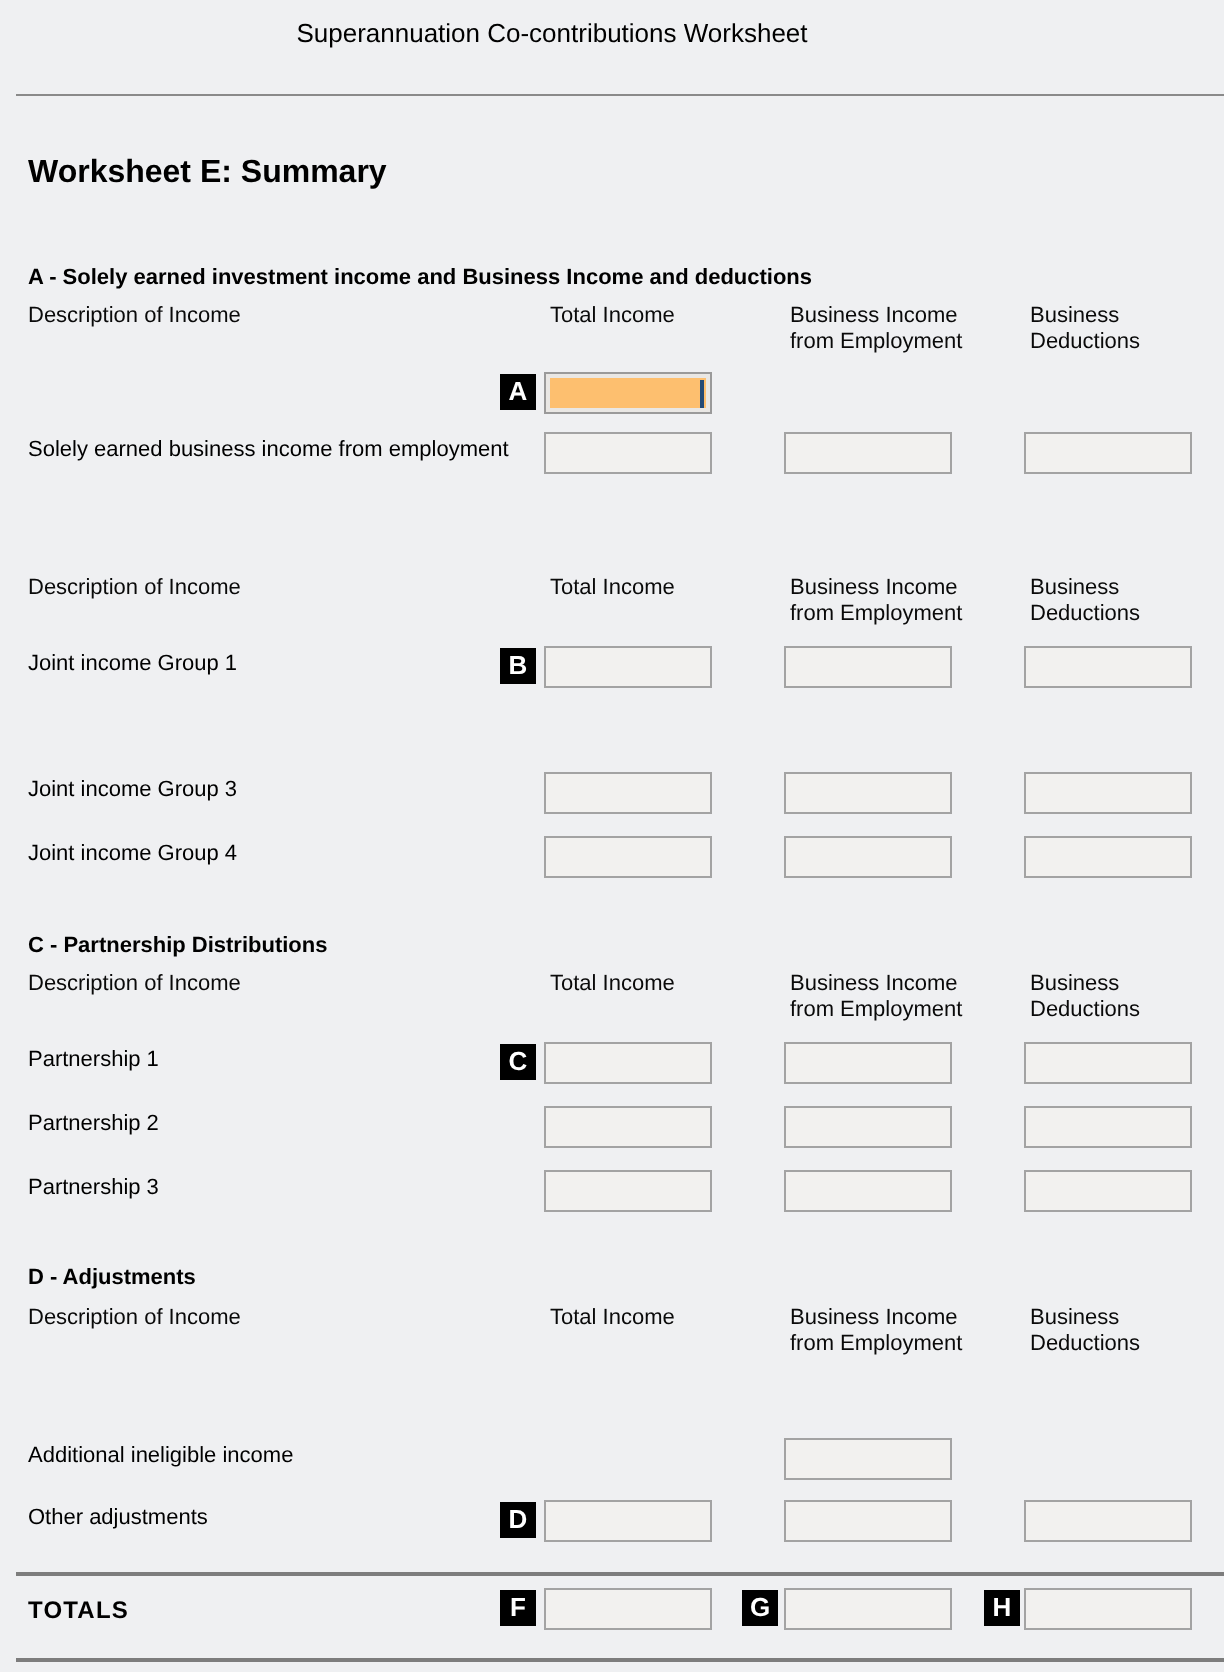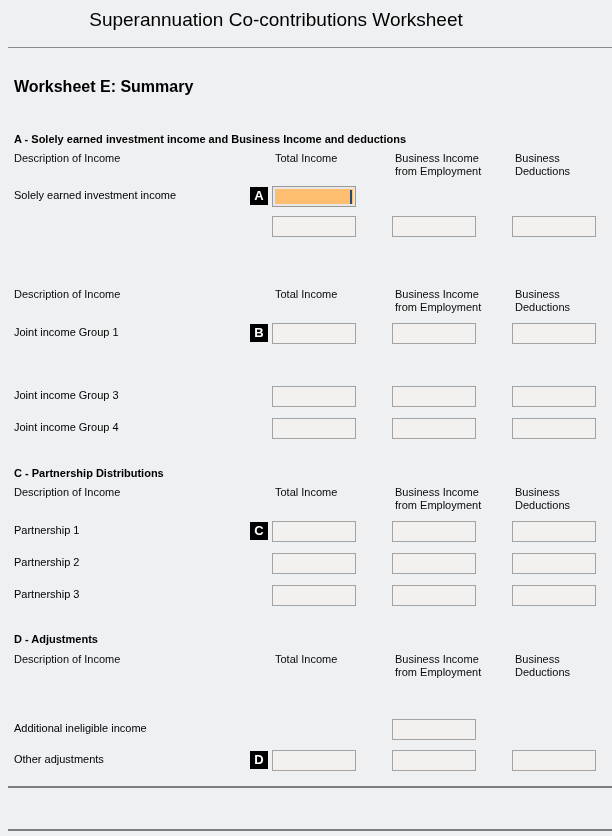--- a/index.html
+++ b/index.html
@@ -3,21 +3,21 @@
 <meta charset="utf-8">
 <style>
   html,body { margin:0; padding:0; }
   .page {
     position:relative; width:612px; height:836px;
     background:#eff0f2; overflow:hidden;
     font-family:"Liberation Sans", sans-serif; color:#000;
   }
   .title {
     position:absolute; top:9px; left:0; width:552px;
-    text-align:center; font-size:19px; font-weight:normal;
+    text-align:center; font-size:13px; font-weight:normal;
   }
   .rule { position:absolute; left:8px; right:0; height:1px; background:#8a8a8a; }
   .rule-top    { top:47px;  }
   .rule-totals { top:786px; height:2px; background:#7d7d7d; }
   .rule-bottom { top:829px; height:2px; background:#7d7d7d; }
   .ws-heading { position:absolute; left:14px; top:78px; font-size:16px; font-weight:bold; }
   .sec-heading { position:absolute; left:14px; font-size:11px; font-weight:bold; white-space:nowrap; }
   .col-headers { position:absolute; left:0; width:612px; font-size:11px; line-height:13px; color:#0a0a0a; }
   .ch { position:absolute; top:0; }
   .ch-desc { left:14px; }
@@ -57,28 +57,28 @@
 
   <div class="sec-heading" style="top:133px">A - Solely earned investment income and Business Income and deductions</div>
   <div class="col-headers" style="top:152px">
     <span class="ch ch-desc">Description of Income</span>
     <span class="ch c1h">Total Income</span>
     <span class="ch c2h">Business Income from Employment</span>
     <span class="ch c3h">Business Deductions</span>
   </div>
 
   <div class="row" style="top:186px">
-    <span class="row-label">Solely earned investment income</span>
     <span class="tag t1">A</span>
     <div class="field c1 focused">
       <span class="caret"></span>
     </div>
   </div>
 
   <div class="row" style="top:216px">
+    <span class="row-label">Solely earned business income from employment</span>
     <input class="field c1" value="" style="">
     <input class="field c2" value="" style="">
     <input class="field c3" value="" style="">
   </div>
 
   <div class="col-headers" style="top:288px">
     <span class="ch ch-desc">Description of Income</span>
     <span class="ch c1h">Total Income</span>
     <span class="ch c2h">Business Income from Employment</span>
     <span class="ch c3h">Business Deductions</span>
@@ -154,16 +154,25 @@
     <input class="field c3" value="" style="">
   </div>
 
   <div class="row" style="top:719px">
     <span class="row-label">Additional ineligible income</span>
     <input class="field c2" value="" style="">
   </div>
 
   <div class="rule rule-totals"></div>
 
+  <div class="row" style="top:794px">
+    <span class="row-label totals-label">TOTALS</span>
+    <span class="tag t1">F</span>
+    <input class="field c1" value="" style="">
+    <span class="tag t2">G</span>
+    <input class="field c2" value="" style="">
+    <span class="tag t3">H</span>
+    <input class="field c3" value="" style="">
+  </div>
 
   <div class="rule rule-bottom"></div>
 
 </div>
 
 </body></html>

